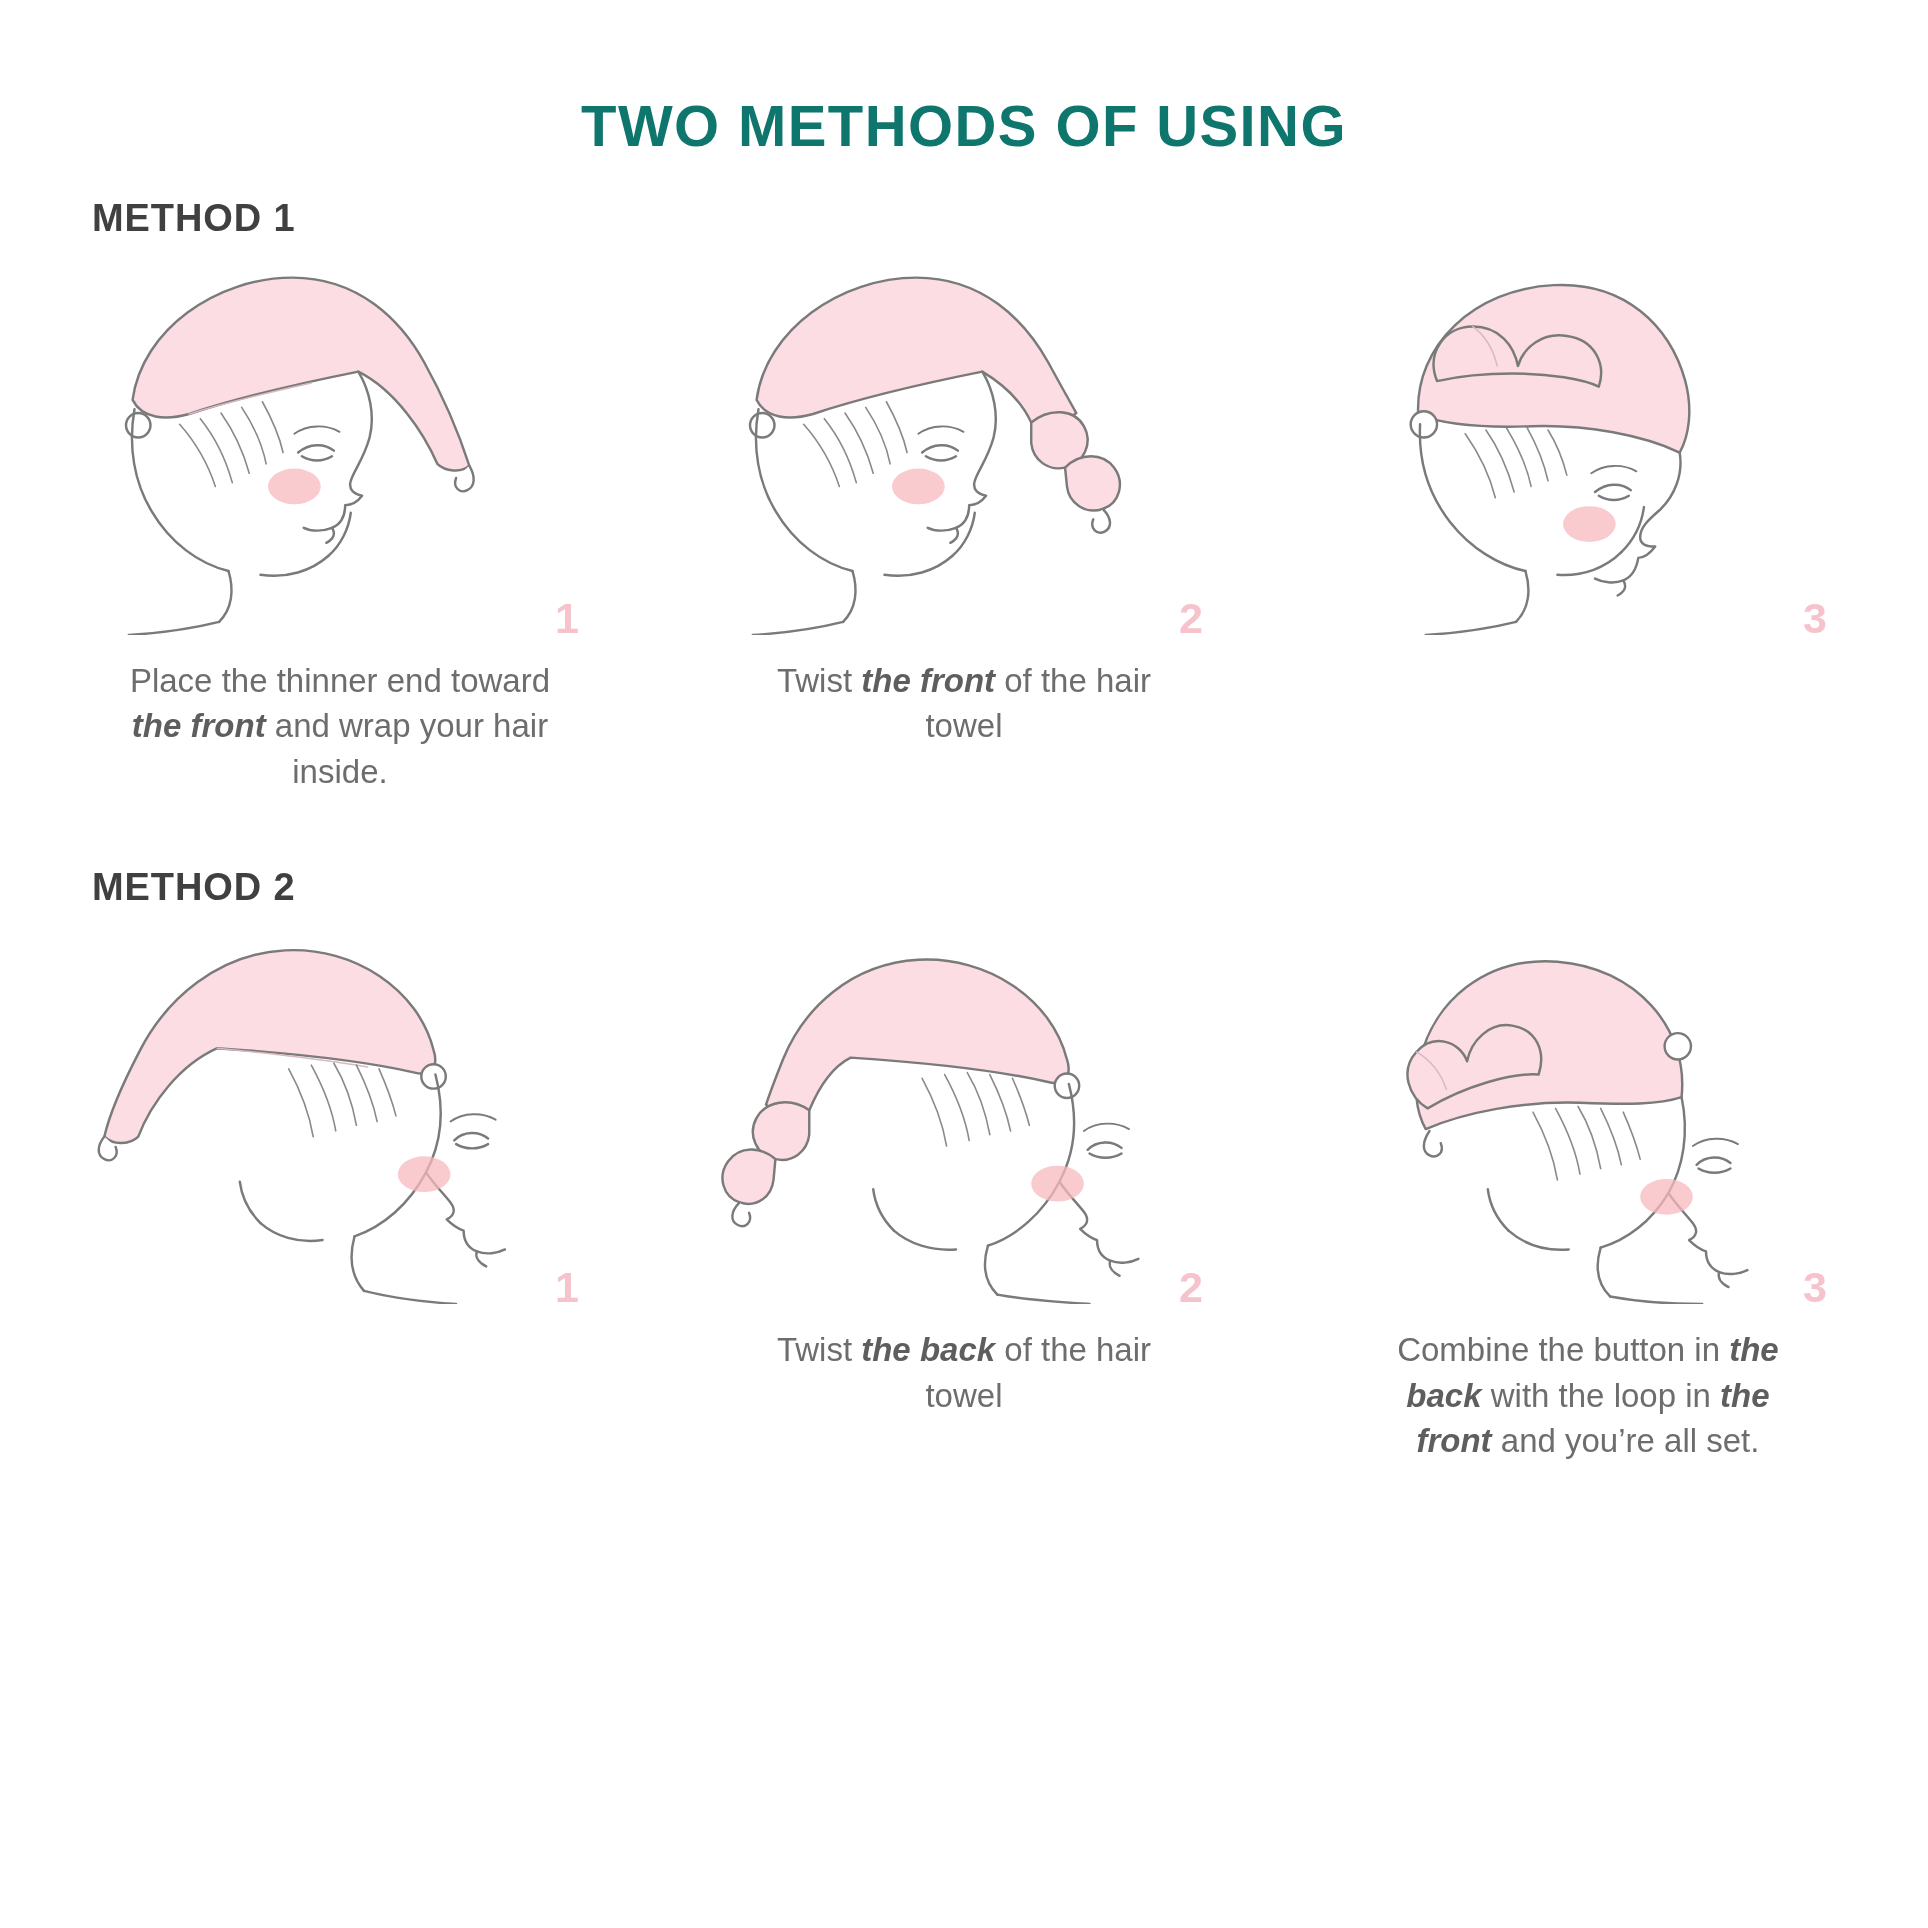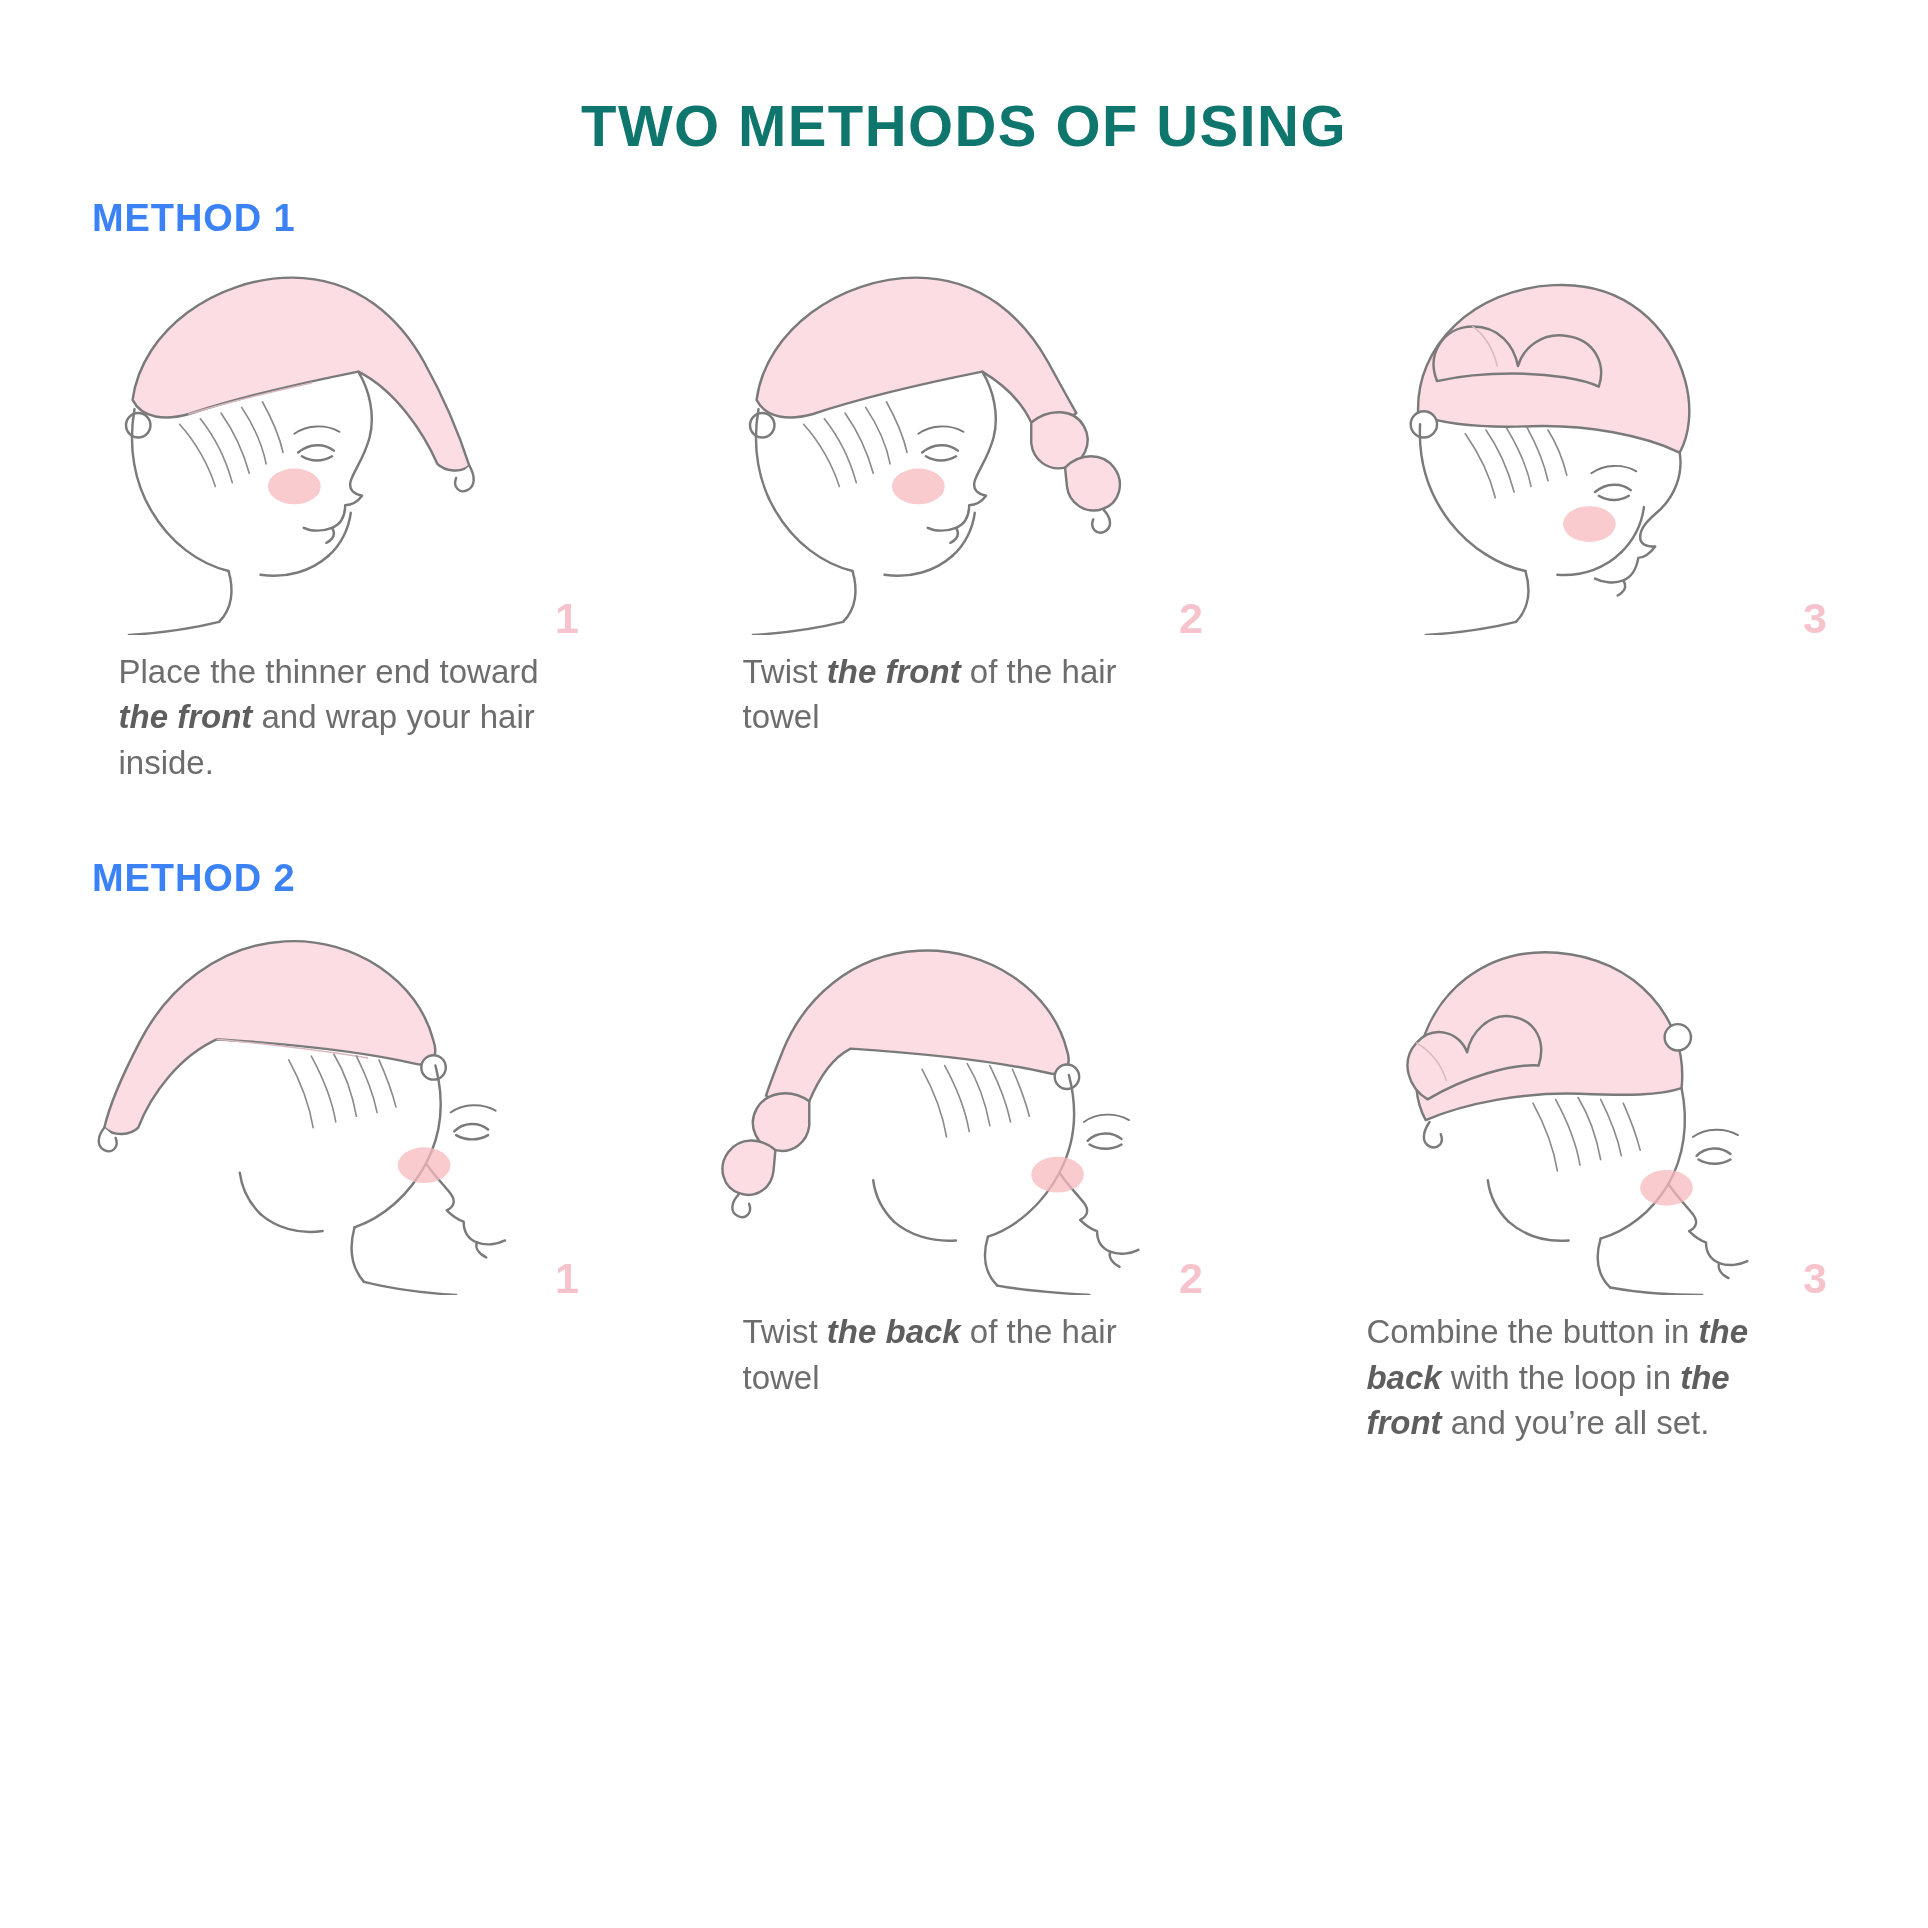--- a/index.html
+++ b/index.html
@@ -27,21 +27,21 @@
     font-weight: bold;
     letter-spacing: 1.4px;
     padding-top: 55px;
     line-height: 1.1;
   }
   .method-block {
     position: relative;
     margin-top: 34px;
   }
   .method-label {
-    color: #3b82f6;
+    color: #404040;
     font-size: 38px;
     font-weight: bold;
     letter-spacing: 0.9px;
     margin-left: 92px;
   }
   .steps-row {
     display: flex;
     width: 100%;
     box-sizing: border-box;
     padding: 0 28px;
@@ -65,25 +65,26 @@
   .step-number {
     position: absolute;
     right: 73px;
     bottom: 1.9px;
     font-size: 43px;
     font-weight: bold;
     color: #f6c3cc;
     font-family: "Liberation Sans", sans-serif;
   }
   .caption {
+    text-align: center;
     font-size: 33px;
     line-height: 1.38;
     color: #6d6d6d;
     max-width: 443px;
-    margin-top: 4px;
+    margin-top: 13px;
   }
   .caption em {
     font-weight: bold;
     color: #5e5e5e;
   }
   .m2 .figure-wrap { height: 405px; }
 </style>
 </head>
 <body>
 

